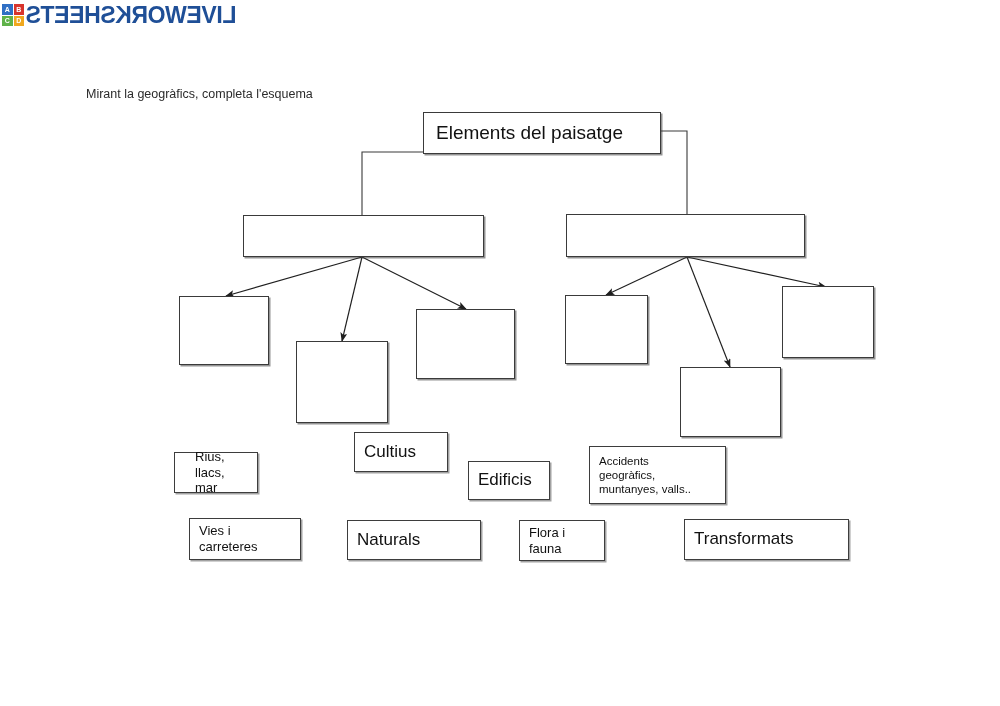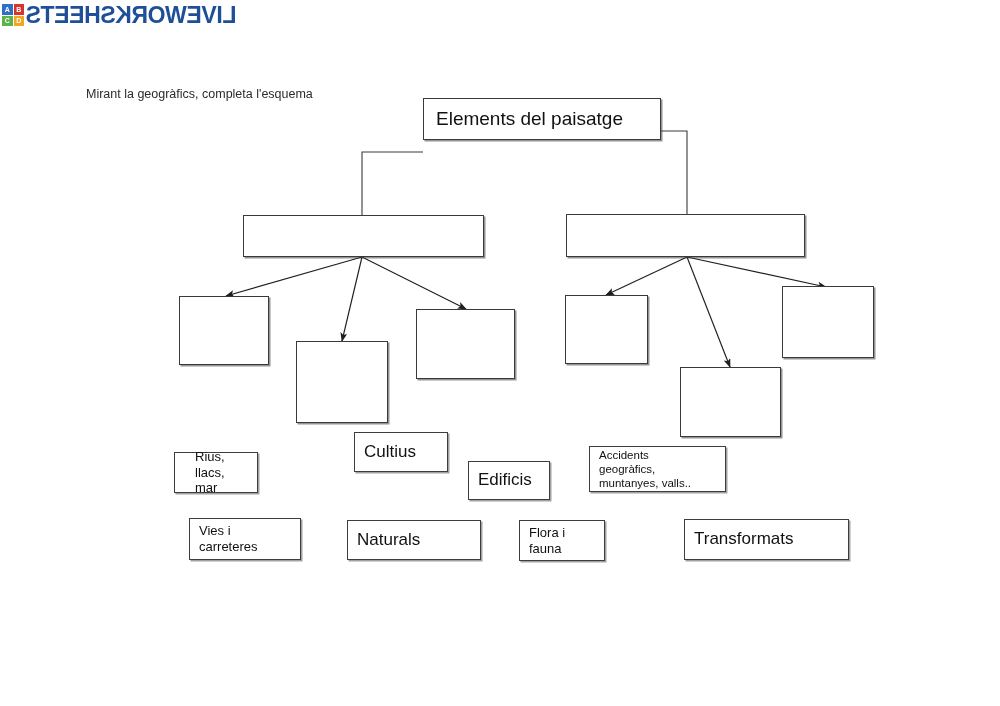--- a/index.html
+++ b/index.html
@@ -156,21 +156,21 @@
 
     <line x1="362" y1="257" x2="226" y2="296" stroke="#1f1f1f" stroke-width="1.15" marker-end="url(#arrow)"></line>
     <line x1="362" y1="257" x2="342" y2="341" stroke="#1f1f1f" stroke-width="1.15" marker-end="url(#arrow)"></line>
     <line x1="362" y1="257" x2="466" y2="309" stroke="#1f1f1f" stroke-width="1.15" marker-end="url(#arrow)"></line>
 
     <line x1="687" y1="257" x2="606" y2="295" stroke="#1f1f1f" stroke-width="1.15" marker-end="url(#arrow)"></line>
     <line x1="687" y1="257" x2="730" y2="367" stroke="#1f1f1f" stroke-width="1.15" marker-end="url(#arrow)"></line>
     <line x1="687" y1="257" x2="826" y2="287" stroke="#1f1f1f" stroke-width="1.15" marker-end="url(#arrow)"></line>
   </svg>
 
-  <div class="dbox filled" style="left:423px; top:98px; width:238px; height:42px;">
+  <div class="dbox filled" style="left:423px; top:112px; width:238px; height:42px;">
     <span class="dbox-label">Elements del paisatge</span>
   </div>
 
   <div class="dbox" style="left:243px; top:215px; width:241px; height:42px;">
     <span class="dbox-label"></span>
   </div>
   <div class="dbox" style="left:566px; top:214px; width:239px; height:43px;">
     <span class="dbox-label"></span>
   </div>
 
@@ -196,21 +196,21 @@
   <div class="tile sm" style="left:174px; top:452px; width:84px; height:41px;padding-left:20px;">
     <span class="tile-label">Rius,
 llacs, mar</span>
   </div>
   <div class="tile md" style="left:354px; top:432px; width:94px; height:40px;">
     <span class="tile-label">Cultius</span>
   </div>
   <div class="tile md" style="left:468px; top:461px; width:82px; height:39px;">
     <span class="tile-label">Edificis</span>
   </div>
-  <div class="tile xs" style="left:589px; top:446px; width:137px; height:46px;">
+  <div class="tile xs" style="left:589px; top:446px; width:137px; height:58px;">
     <span class="tile-label">Accidents
 geogràfics,
 muntanyes, valls..</span>
   </div>
 
   <div class="tile md" style="left:347px; top:520px; width:134px; height:40px;">
     <span class="tile-label">Naturals</span>
   </div>
   <div class="tile sm" style="left:189px; top:518px; width:112px; height:42px;">
     <span class="tile-label">Vies i

